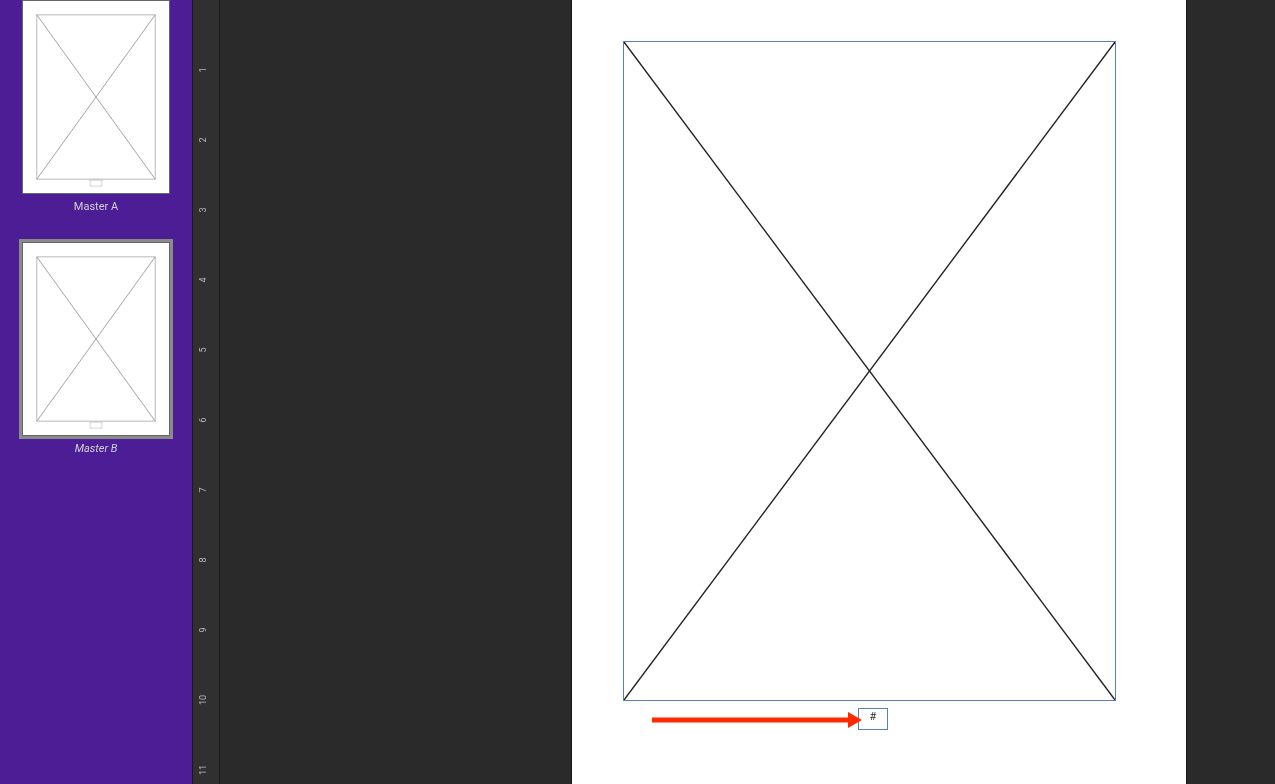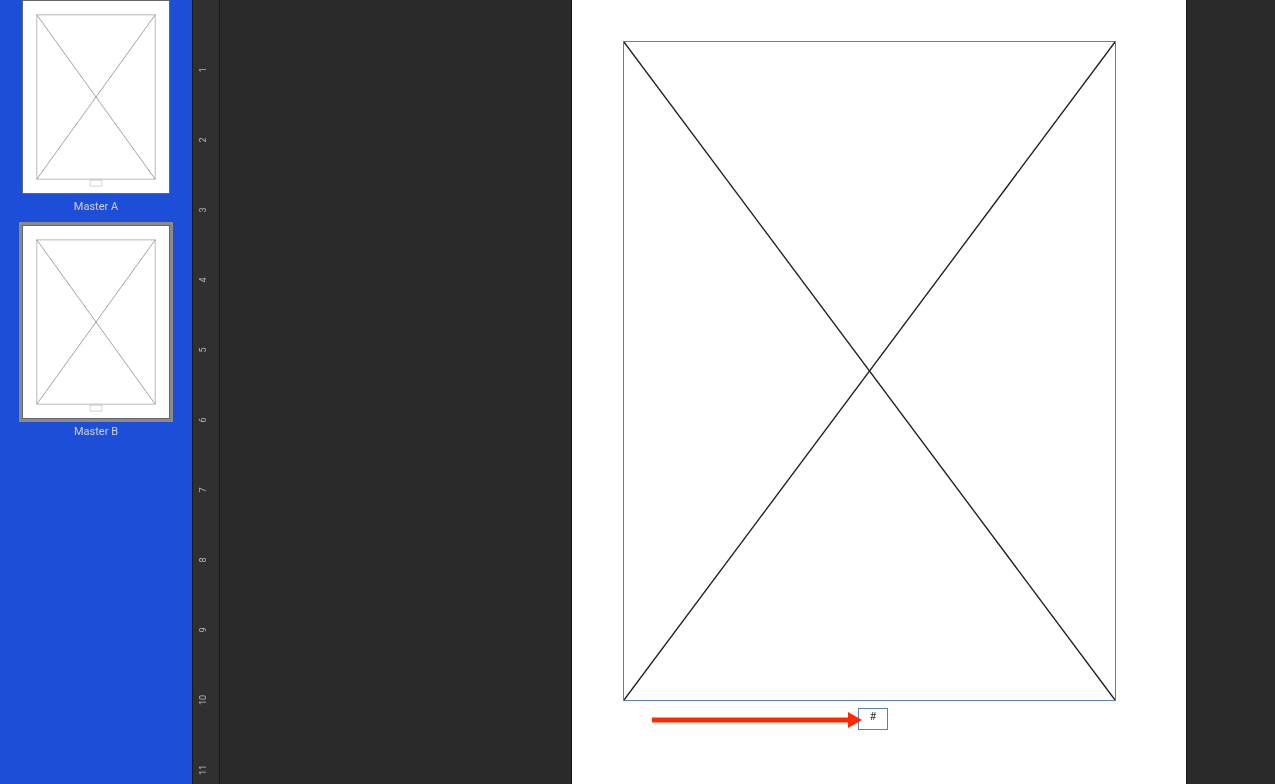--- a/index.html
+++ b/index.html
@@ -12,21 +12,21 @@
   }
   .app {
     display: flex;
     width: 100%;
     height: 100%;
   }
   
   .panel {
     width: 192px;
     height: 100%;
-    background: #1d4ed8;
+    background: #4c1d95;
     padding: 0 10px 10px 10px;
     display: flex;
     flex-direction: column;
     gap: 6px;
   }
   .master-slot {
     display: flex;
     flex-direction: column;
     align-items: center;
   }
@@ -156,21 +156,21 @@
         <svg viewBox="0 0 148 194" preserveAspectRatio="none">
           <rect x="14" y="14" width="120" height="166" fill="none" stroke="#b8b8b8" stroke-width="1"></rect>
           <line x1="14" y1="14" x2="134" y2="180" stroke="#8c8c8c" stroke-width="0.8"></line>
           <line x1="134" y1="14" x2="14" y2="180" stroke="#8c8c8c" stroke-width="0.8"></line>
           <rect x="68" y="181" width="12" height="6" fill="none" stroke="#b8b8b8" stroke-width="0.6"></rect>
         </svg>
       </div>
       <div class="master-label">Master A</div>
     </div>
 
-    <div class="master-slot" style="margin-top:6px;">
+    <div class="master-slot" style="margin-top:23px;font-style:italic;">
       <div class="master-thumb selected">
         <svg viewBox="0 0 148 194" preserveAspectRatio="none">
           <rect x="14" y="14" width="120" height="166" fill="none" stroke="#b8b8b8" stroke-width="1"></rect>
           <line x1="14" y1="14" x2="134" y2="180" stroke="#8c8c8c" stroke-width="0.8"></line>
           <line x1="134" y1="14" x2="14" y2="180" stroke="#8c8c8c" stroke-width="0.8"></line>
           <rect x="68" y="181" width="12" height="6" fill="none" stroke="#b8b8b8" stroke-width="0.6"></rect>
         </svg>
       </div>
       <div class="master-label">Master B</div>
     </div>

